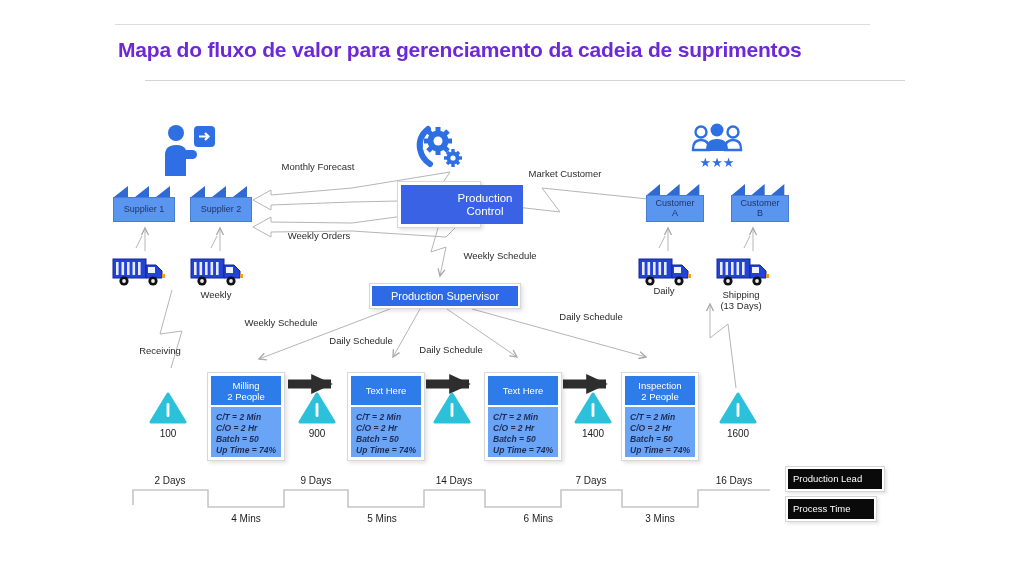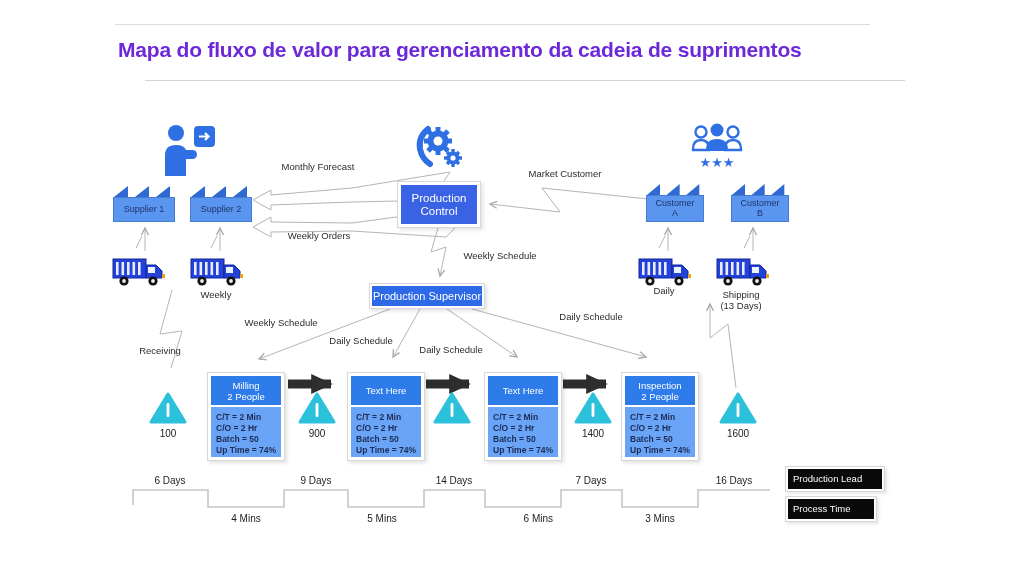--- a/index.html
+++ b/index.html
@@ -21,21 +21,21 @@
   .bluefill{width:100%;height:100%;display:flex;flex-direction:column;align-items:center;justify-content:center;
             color:#fff;text-align:center;}
   
   .proc{position:absolute;width:78px;height:89px;background:#fff;border:1px solid #d8d8d8;
         box-shadow:2px 2px 4px rgba(0,0,0,0.12);padding:3px;box-sizing:border-box;}
   .proc .hdr{height:29px;background:#2e7cea;color:#fff;display:flex;flex-direction:column;
              align-items:center;justify-content:center;font-size:9.5px;line-height:11px;}
   .proc .hdr div:empty{display:none;}
   .proc .pbody{position:absolute;left:3px;right:3px;top:34px;bottom:3px;background:#6aa4f6;
                padding:5px 0 0 5px;box-sizing:border-box;}
-  .proc .pbody div{font-size:8.5px;line-height:11px;font-weight:600;color:#1d2c55;}
+  .proc .pbody div{font-size:8.5px;line-height:11px;font-weight:600;color:#1d2c55;font-style:italic;}
   
   .inv{position:absolute;width:60px;text-align:center;font-size:10px;color:#222;}
   
   .tl{position:absolute;width:60px;text-align:center;font-size:10px;color:#1c1c1c;}
   
   .legend{position:absolute;background:#fff;border:1px solid #d5d5d5;box-shadow:2px 2px 3px rgba(0,0,0,0.1);padding:2px;box-sizing:border-box;}
   .legend .inner{background:#0a0a0a;color:#fff;font-size:9.5px;height:20px;line-height:20px;padding-left:5px;}
 </style>
 </head>
 <body>
@@ -158,26 +158,26 @@
       </svg>
     <div class="fbody">
       <div>
           <div>Customer</div>
           <div>B</div>
         </div>
     </div>
   </div>
 
   <div class="frame" style="left:397px;top:181px;width:84px;height:47px;">
-    <div class="bluefill" style="background:#3a62e4;font-size:11.5px;line-height:13px;">
+    <div class="bluefill" style="background:#3a62e4;font-size:11.5px;line-height:13px;padding-left:46px;">
       <div>Production</div>
       <div>Control</div>
     </div>
   </div>
-  <div class="frame" style="left:369px;top:283px;width:116px;height:26px;padding:2px;">
+  <div class="frame" style="left:369px;top:283px;width:152px;height:26px;padding:2px;">
     <div class="bluefill" style="background:#2e6ae8;font-size:11px;">
       <div>Production Supervisor</div>
     </div>
   </div>
 
   <svg class="abs" style="left:112px;top:252px;" width="54" height="35" viewBox="0 0 54 35">
     <rect x="1" y="7" width="33" height="19" fill="#2242da" stroke="#15249a"></rect>
     <g fill="rgba(255,255,255,0.9)">
         <rect x="4" y="10" width="2.6" height="13"></rect>
         <rect x="9.5" y="10" width="2.6" height="13"></rect>
@@ -328,21 +328,21 @@
     <polygon points="19,2 36,30 2,30" fill="#2cc1da" stroke="#2cc1da" stroke-width="3" stroke-linejoin="round"></polygon>
     <rect x="17.6" y="11" width="2.8" height="14" rx="1.3" fill="#fff"></rect>
     </svg>
 
   <div class="inv" style="left:138px;top:428px;">100</div>
   <div class="inv" style="left:287px;top:428px;">900</div>
   <div class="inv" style="left:422px;top:428px;"></div>
   <div class="inv" style="left:563px;top:428px;">1400</div>
   <div class="inv" style="left:708px;top:428px;">1600</div>
 
-  <div class="tl" style="left:140px;top:475px;">6 Days</div>
+  <div class="tl" style="left:140px;top:475px;">2 Days</div>
   <div class="tl" style="left:286px;top:475px;">9 Days</div>
   <div class="tl" style="left:424px;top:475px;">14 Days</div>
   <div class="tl" style="left:561px;top:475px;">7 Days</div>
   <div class="tl" style="left:704px;top:475px;">16 Days</div>
   <div class="tl" style="left:216px;top:513px;">4 Mins</div>
   <div class="tl" style="left:352px;top:513px;">5 Mins</div>
   <div class="tl" style="left:493px;top:513px;text-align:right;">6 Mins</div>
   <div class="tl" style="left:630px;top:513px;">3 Mins</div>
 
   <div class="legend" style="left:785px;top:466px;width:100px;">

